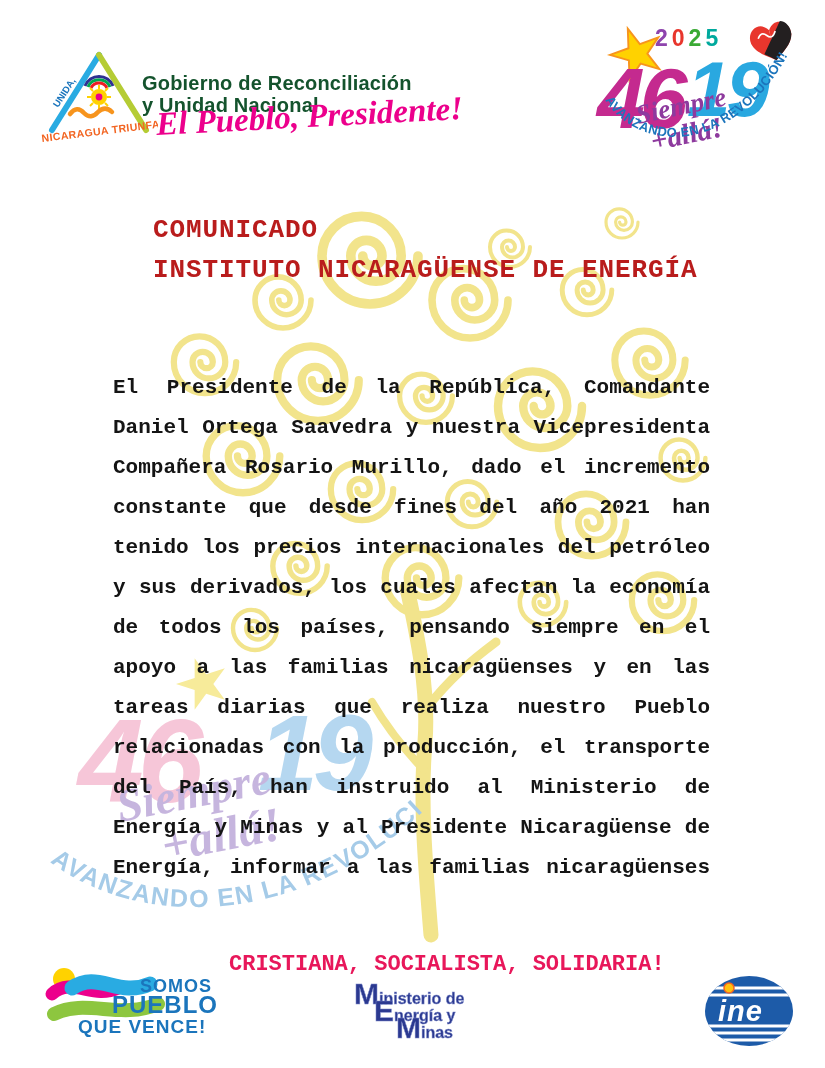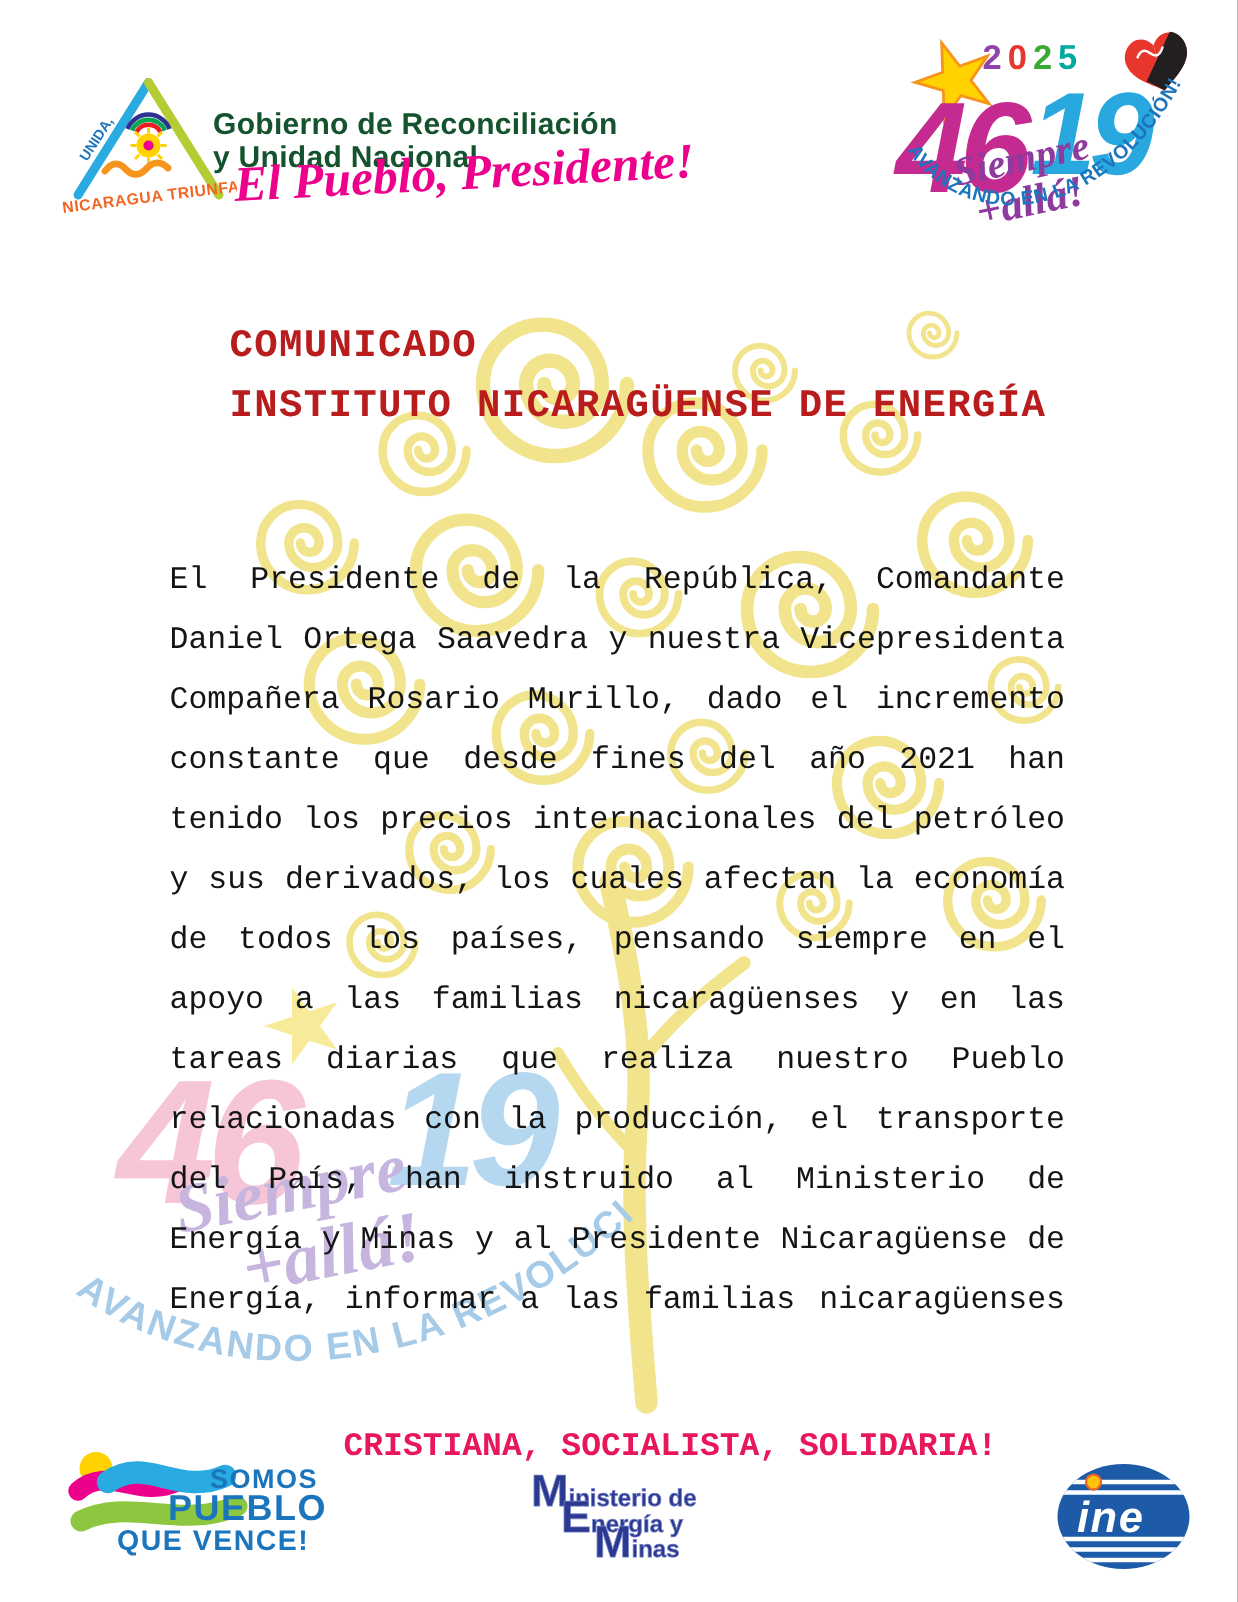--- a/index.html
+++ b/index.html
@@ -10,21 +10,21 @@
 
   
   .gov-text{left:142px;top:60px;color:#14532d;font-weight:bold;font-size:20px;line-height:22px;letter-spacing:.2px;margin-top:12px;}
   .gov-slogan{left:156px;top:98px;color:#EC008C;font-family:"Liberation Serif",serif;
               font-style:italic;font-weight:bold;font-size:33px;transform:rotate(-3deg);white-space:nowrap;}
 
   
   .title-block{left:113px;top:210px;color:#b91c1c;font-family:"Liberation Mono",monospace;
                font-weight:bold;font-size:26px;line-height:40px;letter-spacing:.9px;white-space:nowrap;margin-left:40px;}
   .body-block{left:113px;top:368px;width:597px;color:#141414;font-family:"Liberation Mono",monospace;
-              font-weight:normal;font-size:21px;}
+              font-weight:bold;font-size:21px;}
   .body-line{height:40px;line-height:40px;text-align:justify;text-align-last:justify;overflow:hidden;}
 
   
   .motto{left:229px;top:952px;color:#E8175A;font-family:"Liberation Mono",monospace;
          font-weight:bold;font-size:22px;white-space:nowrap;letter-spacing:0;}
   .num-it{font-style:italic;font-weight:bold;font-family:"Liberation Sans",sans-serif;}
   .script-it{font-family:"Liberation Serif",serif;font-style:italic;font-weight:bold;}
 </style>
 </head>
 <body>

